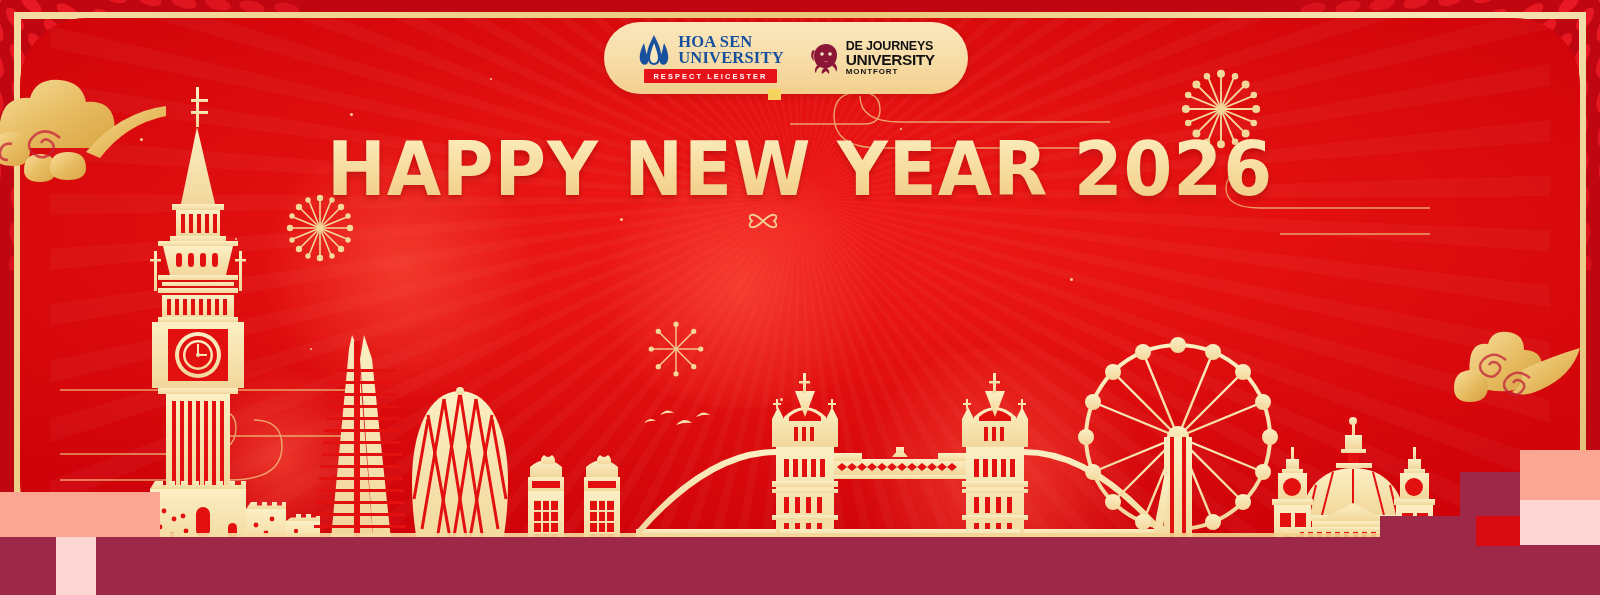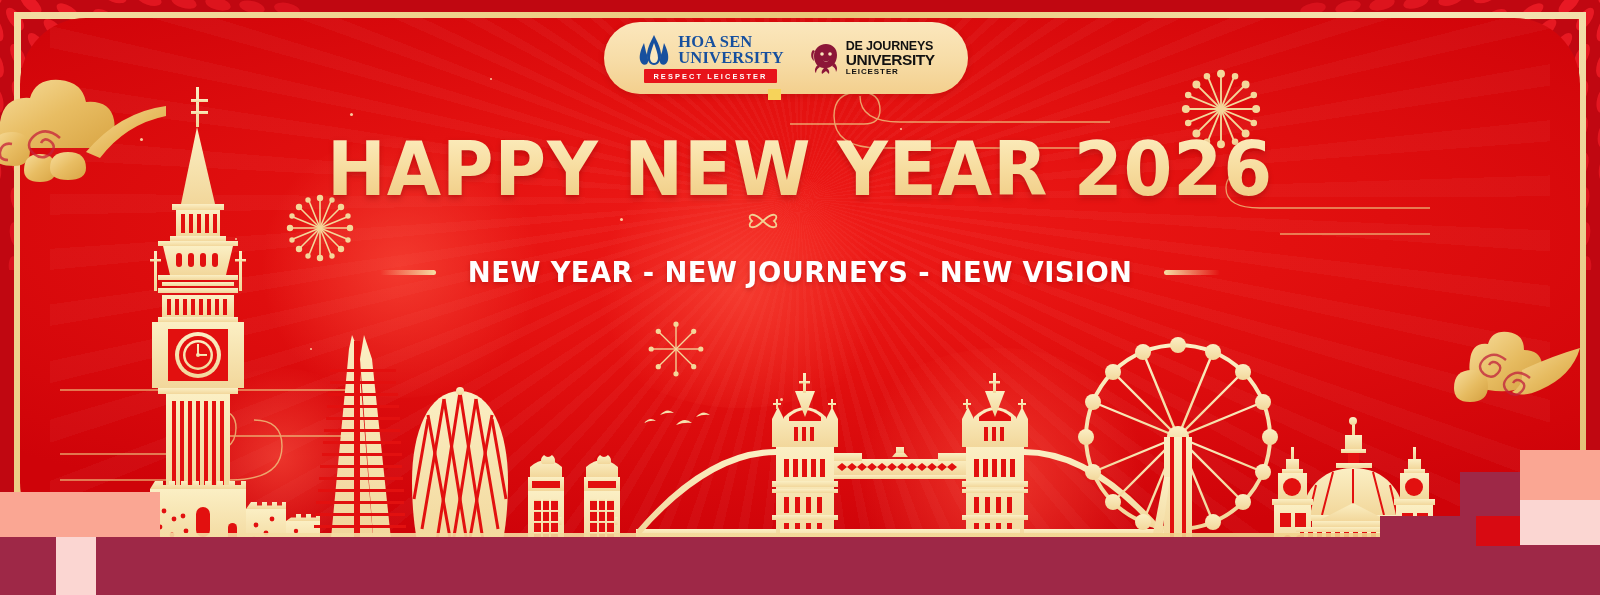--- a/index.html
+++ b/index.html
@@ -929,25 +929,20 @@
     <path d="M18 58 q0 -18 18 -18 q16 0 16 16 q0 16 -18 16 q-16 0 -16 -14z" fill="url(#cg2)"></path>
     <path d="M86 40 q30 -14 58 -22 q-8 28 -40 42 q-18 8 -28 2 q12 -6 10 -22z" fill="url(#cg2)"></path>
     <g stroke="#c1203c" stroke-width="2.4" fill="none" opacity=".75">
       <path d="M70 30 q-12 -10 -22 -1 q-8 8 0 15 q8 6 14 -1 q5 -6 -1 -10 q-5 -3 -8 2"></path>
       <path d="M94 48 q-12 -10 -22 -1 q-8 8 0 15 q8 6 14 -1 q5 -6 -1 -10 q-5 -3 -8 2"></path>
     </g>
   </svg>
 
   <div class="headline">HAPPY NEW YEAR 2026</div>
 
-  <div class="subline-wrap">
-    <div class="dash l"></div>
-    <div class="subline">NEW YEAR - NEW JOURNEYS - NEW VISION</div>
-    <div class="dash r"></div>
-  </div>
 
   <div class="logo-pill">
     <div class="pill-tab"></div>
 
     <div class="hsu">
       <div class="hsu-top">
         <svg width="34" height="34" viewBox="0 0 34 34">
           <g fill="#17509e">
             <path d="M17 2 C13 10 10 16 10 22 C10 28 13 32 17 32 C21 32 24 28 24 22 C24 16 21 10 17 2z"></path>
             <path d="M7 10 C4 16 2 22 3 27 C4 31 7 33 10 31 C12 29 11 24 9 19z"></path>
@@ -974,21 +969,21 @@
         </g>
         <g fill="#fbe7bd">
           <circle cx="12" cy="13" r="1.8"></circle>
             <circle cx="20" cy="13" r="1.8"></circle>
           <path d="M13 19 q3 3 6 0 q-3 4 -6 0z"></path>
         </g>
       </svg>
       <div class="dmu-text">
         <div class="dmu-l1">DE JOURNEYS</div>
         <div class="dmu-l2">UNIVERSITY</div>
-        <div class="dmu-l3">LEICESTER</div>
+        <div class="dmu-l3">MONTFORT</div>
       </div>
     </div>
   </div>
 
   <div class="blk" style="left:0;top:492px;width:160px;height:46px;background:#faa693;"></div>
   <div class="thin-gold"></div>
   <div class="bottom-bar"></div>
   <div class="blk" style="left:0;top:537px;width:56px;height:58px;background:#9e2847;z-index:51;"></div>
   <div class="blk" style="left:56px;top:537px;width:40px;height:58px;background:#fbd6d2;z-index:51;"></div>
   <div class="blk" style="left:1520px;top:450px;width:80px;height:50px;background:#faa693;z-index:51;"></div>

